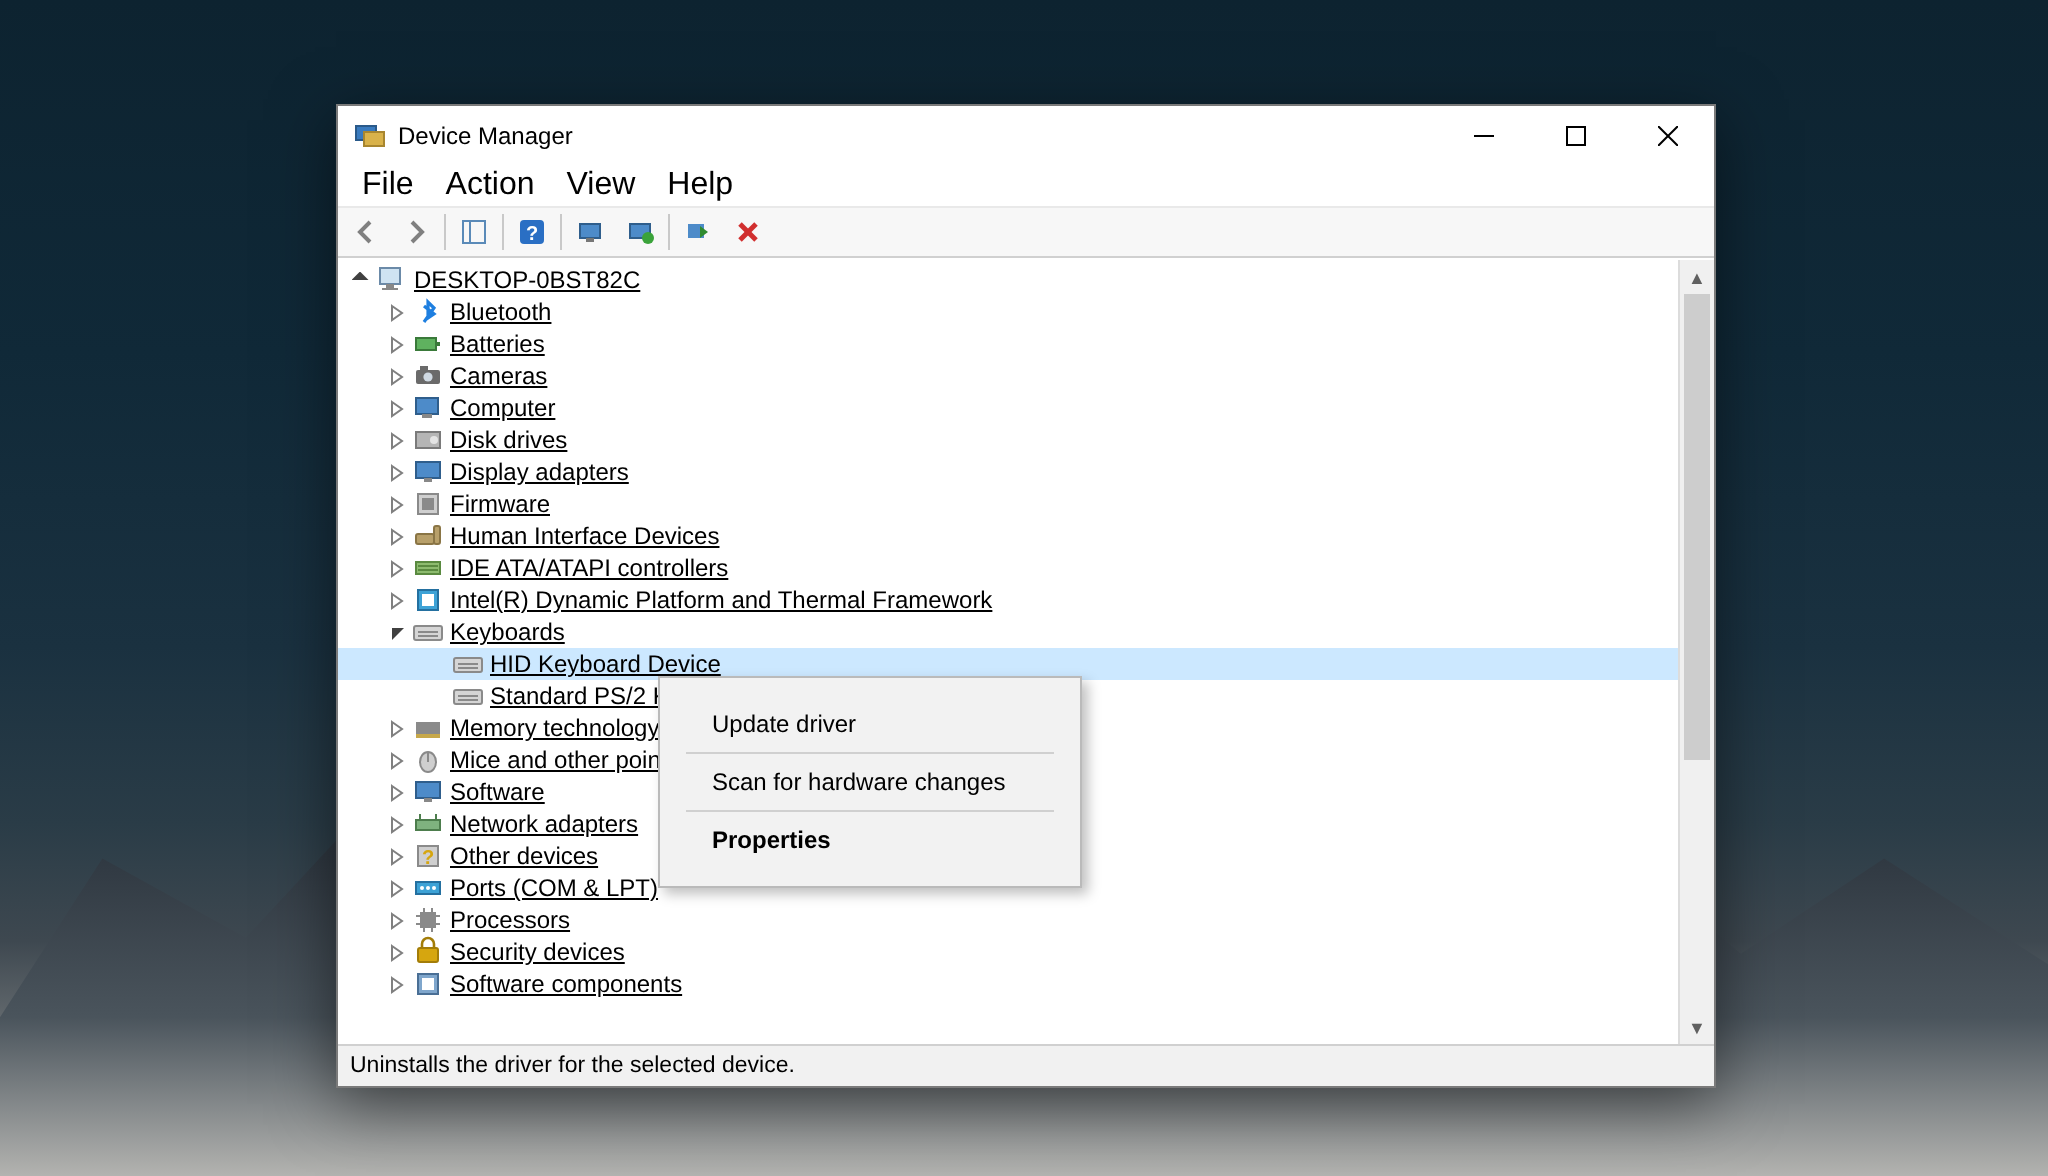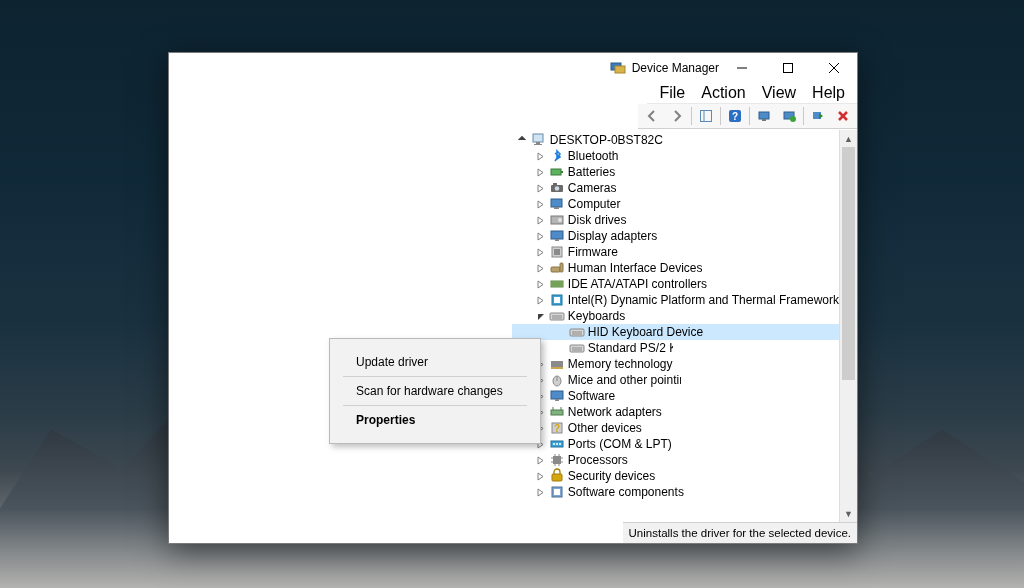--- a/index.html
+++ b/index.html
@@ -1,30 +1,30 @@
 <!DOCTYPE html>
 <html><head>
 <meta charset="utf-8">
 <style>
   html,body{margin:0;padding:0;width:1024px;height:588px;overflow:hidden;font-family:"Segoe UI",Tahoma,sans-serif;font-size:12px;color:#000;}
   .desktop{position:relative;width:1024px;height:588px;background:linear-gradient(180deg,#0d2330 0%,#102938 30%,#1a3140 55%,#2a3c47 70%,#3e4850 80%,#a7a7a5 100%);}
   .mountain{position:absolute;bottom:0;left:0;width:100%;height:45%;background:linear-gradient(180deg,transparent 0%,#1f2b33 10%,#303942 40%,#4a545c 70%,#b3b3b0 100%);clip-path:polygon(0% 70%,5% 40%,12% 55%,18% 30%,25% 48%,32% 20%,40% 45%,48% 18%,55% 50%,62% 25%,70% 55%,78% 35%,85% 58%,92% 40%,100% 60%,100% 100%,0% 100%);}
-  .window{position:absolute;left:168px;top:52px;width:688px;height:490px;background:#fff;box-shadow:0 8px 30px rgba(0,0,0,.5);display:flex;flex-direction:column;border:1px solid #7a7a7a;align-items:flex-end;}
+  .window{position:absolute;left:168px;top:52px;width:688px;height:490px;background:#fff;box-shadow:0 8px 30px rgba(0,0,0,.5);display:flex;flex-direction:column;border:1px solid #7a7a7a;}
   .titlebar{height:30px;display:flex;align-items:center;background:#fff;}
   .titlebar .ticon{width:16px;height:16px;margin:0 6px 0 8px;display:flex;align-items:center;justify-content:center;}
   .titlebar .title{flex:0 0 auto;font-size:12px;}
   .titlebar .spacer{flex:1;}
   .winbtn{width:46px;height:30px;display:flex;align-items:center;justify-content:center;}
   .menubar{height:20px;display:flex;align-items:center;padding:0 4px;border-bottom:1px solid #e9e9e9;font-size:16px;background:#fff;}
   .menuitem{padding:1px 8px;}
   .toolbar{height:24px;display:flex;align-items:center;padding:0 2px;gap:1px;background:#f7f7f7;border-bottom:1px solid #d0d0d0;}
   .tbtn{width:22px;height:22px;display:flex;align-items:center;justify-content:center;border:1px solid transparent;border-radius:2px;}
   .tsep{width:1px;height:18px;background:#c9c9c9;margin:0 1px;}
   .content{flex:1;display:flex;overflow:hidden;border-top:1px solid #fff;}
-  .tree{flex:1;overflow:hidden;background:#fff;padding:2px 0 0 0;position:relative;}
+  .tree{flex:1;overflow:hidden;background:#fff;padding:2px 0 0 0;position:relative;text-decoration:underline;}
   .row{display:flex;align-items:center;height:16px;line-height:16px;white-space:nowrap;}
   .tw{display:inline-flex;width:14px;justify-content:center;color:#606060;font-size:10px;cursor:default;align-items:center;margin-left:2px;}
   .tw svg{display:block;}
   .ic{width:16px;height:16px;margin:0 3px 0 1px;display:inline-flex;align-items:center;justify-content:center;}
   .lbl{font-size:12px;}
   .row.sel{background:#cce8ff;}
   .row.sel .lbl{background:#cce8ff;}
   .indent{display:inline-block;}
   .scrollbar{width:17px;background:#f0f0f0;border-left:1px solid #dcdcdc;display:flex;flex-direction:column;}
   .sbbtn{height:17px;display:flex;align-items:center;justify-content:center;color:#606060;font-size:9px;}

